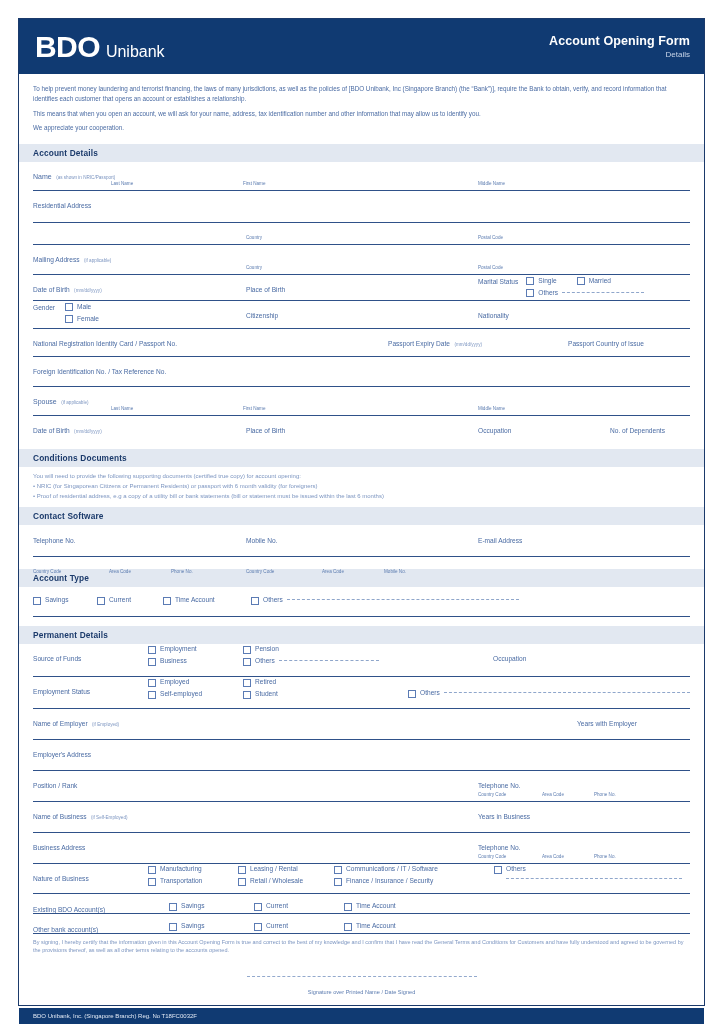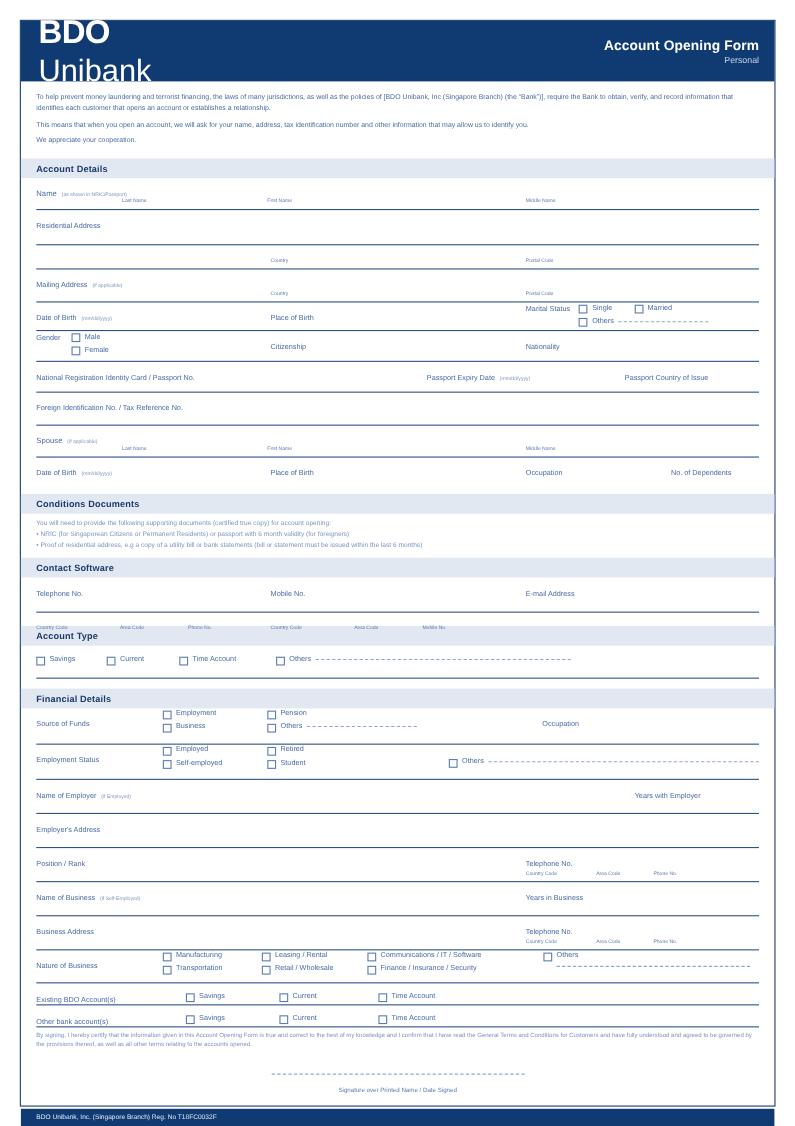--- a/index.html
+++ b/index.html
@@ -26,25 +26,25 @@
   }
 
   
   .hdr {
     background: #103a72;
     height: 55px;
     display: flex; align-items: center; justify-content: space-between;
     padding: 0 14px 0 16px;
     flex: none;
   }
-  .logo { display: flex; align-items: baseline; gap: 6px; color:#fff;flex-direction:column; }
+  .logo { display: flex; align-items: baseline; gap: 6px; color:#fff; }
   .logo .bdo {
     font-size: 30px; font-weight: bold; letter-spacing: -0.6px; line-height: 1;
   }
-  .logo .uni { font-size: 28px; font-weight: normal; line-height: 1; }
+  .logo .uni { font-size: 16px; font-weight: normal; line-height: 1; }
   .hdr-right { text-align: right; color:#ffffff; }
   .hdr-title { font-size: 12.5px; font-weight: bold; letter-spacing: 0.1px; }
   .hdr-sub { font-size: 8px; color: #c7d4e8; margin-top: 2px; }
 
   
   .body { flex: 1 1 auto; padding: 0; }
   .intro { padding: 10px 14px 6px 14px; }
   .intro p {
     margin: 0 0 5px 0;
     font-size: 6.3px; line-height: 1.55; color: #4a6ba3;
@@ -112,21 +112,21 @@
 <div class="page">
 <div class="sheet">
 
   <div class="hdr">
     <div class="logo">
       <span class="bdo">BDO</span>
       <span class="uni">Unibank</span>
     </div>
     <div class="hdr-right">
       <div class="hdr-title">Account Opening Form</div>
-      <div class="hdr-sub">Personal</div>
+      <div class="hdr-sub">Details</div>
     </div>
   </div>
 
   <div class="body">
 
     <div class="intro">
       <p>To help prevent money laundering and terrorist financing, the laws of many jurisdictions, as well as the policies of [BDO Unibank, Inc (Singapore Branch) (the “Bank”)], require the Bank to obtain, verify, and record information that identifies each customer that opens an account or establishes a relationship.</p>
       <p>This means that when you open an account, we will ask for your name, address, tax identification number and other information that may allow us to identify you.</p>
       <p>We appreciate your cooperation.</p>
     </div>
@@ -319,21 +319,21 @@
             <span class="cb"></span>
             <span class="lbl">Others</span>
             <span class="dotline fixed" style="width:232px;"></span>
           </div>
         </div>
         <div class="rule"></div>
       </div>
       <div style="height:9px;"></div>
     </div>
 
-    <div class="secbar">Financial Details</div>
+    <div class="secbar">Permanent Details</div>
     <div class="zone">
 
       <div class="frow" style="height:33px;padding-top:3px;">
         <div class="cols">
           <div style="width:115px;"><span class="lbl">Source of Funds</span></div>
           <div style="width:95px;display:flex;flex-direction:column;gap:4px;margin-top:-1px;">
             <div class="cbitem">
               <span class="cb"></span>
               <span class="lbl">Employment</span>
             </div>

